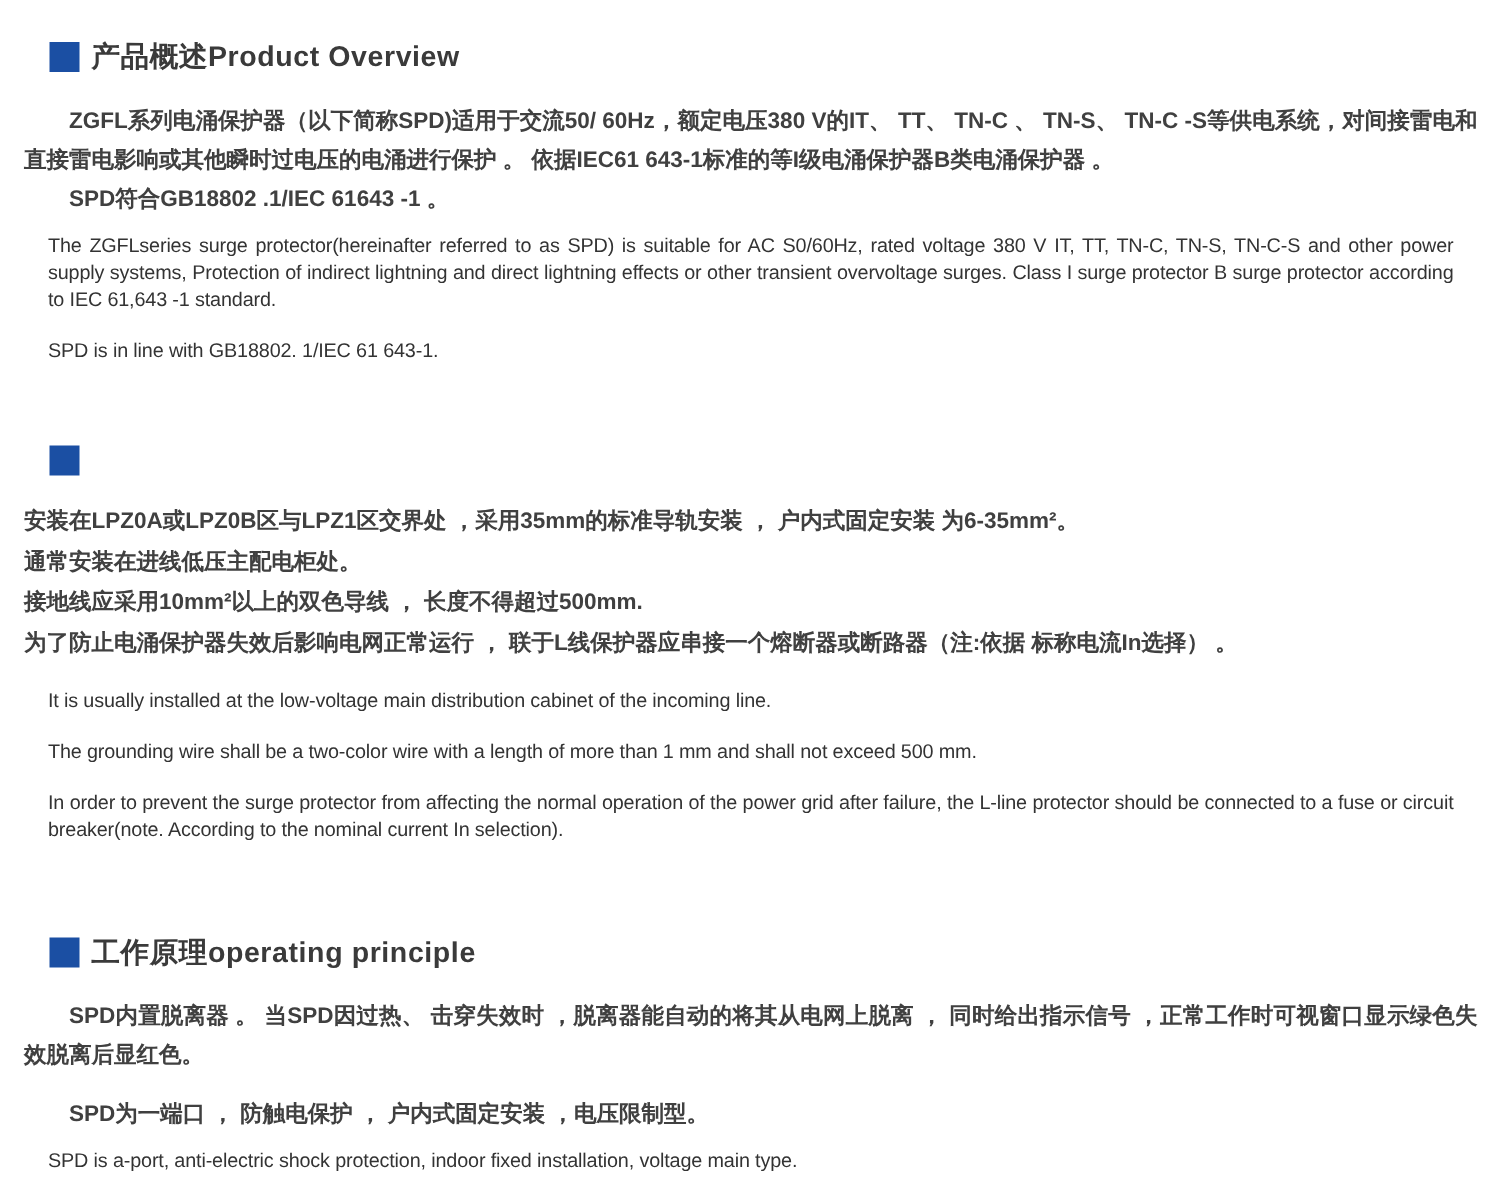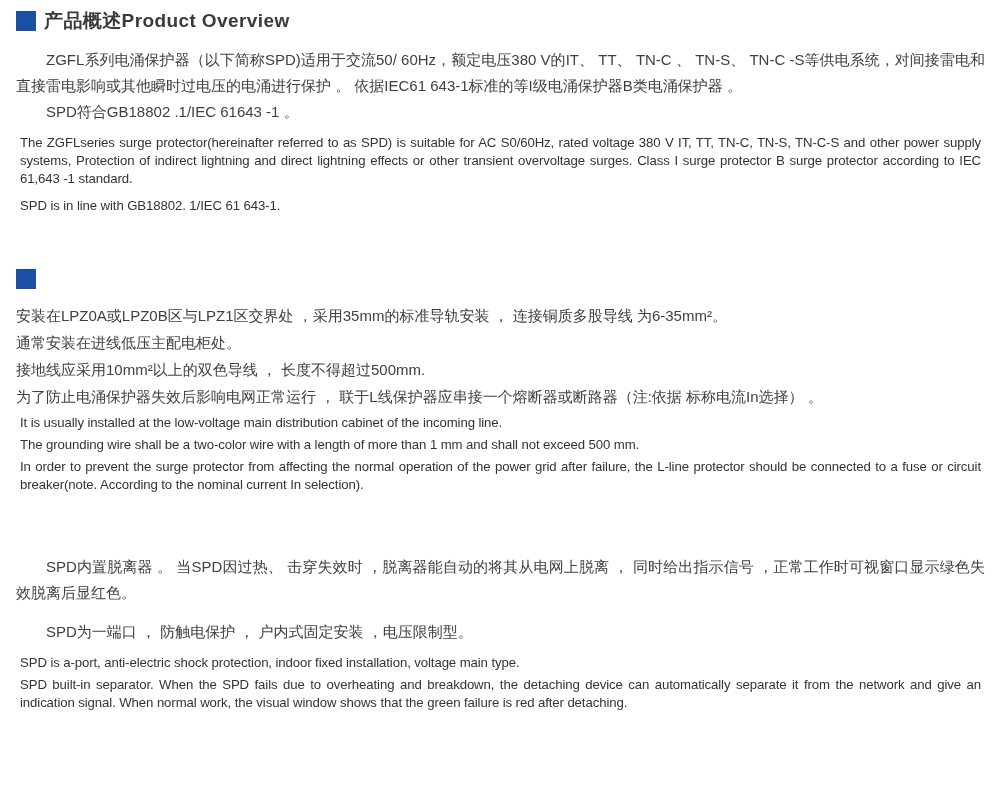--- a/index.html
+++ b/index.html
@@ -6,36 +6,36 @@
   body{
     width:1000px;height:795px;
     box-sizing:border-box;
     padding:8px 15px 0 16px;
     font-family:"Liberation Sans","DejaVu Sans",sans-serif;
     color:#3c3c3c;
     overflow:hidden;
   }
   .heading{
     display:flex;align-items:center;gap:8px;
-    margin:0;
+    margin:17px;
     font-size:19px;font-weight:600;color:#3a3a3a;
     letter-spacing:0.4px;
   }
   .bullet{
     width:20px;height:20px;flex:0 0 auto;display:inline-block;
     background:#1b4fa3;
   }
   .cn{
     font-size:15px;line-height:26px;color:#404040;
-    margin:0;text-align:justify;
+    margin:0;text-align:justify;font-weight:bold;
   }
   .indent{text-indent:2em;}
   .en{
     font-size:13.2px;line-height:18px;color:#333;
-    margin:4px;text-align:justify;
+    margin:16px;text-align:justify;
     letter-spacing:-0.1px;
   }
   .mt-cn{margin-top:13px;}
   .mt-en{margin-top:9px;}
   .sec2{margin-top:54px;}
   .sec3{margin-top:60px;}
   .cn-s2{line-height:27px;}
 </style>
 </head>
 <body>
@@ -48,27 +48,31 @@
   <p class="cn indent mt-cn">ZGFL系列电涌保护器（以下简称SPD)适用于交流50/ 60Hz，额定电压380 V的IT、 TT、 TN-C 、 TN-S、 TN-C -S等供电系统，对间接雷电和直接雷电影响或其他瞬时过电压的电涌进行保护 。 依据IEC61 643-1标准的等I级电涌保护器B类电涌保护器 。</p>
   <p class="cn indent">SPD符合GB18802 .1/IEC 61643 -1 。</p>
   <p class="en mt-en">The ZGFLseries surge protector(hereinafter referred to as SPD) is suitable for AC S0/60Hz, rated voltage 380 V IT, TT, TN-C, TN-S, TN-C-S and other power supply systems, Protection of indirect lightning and direct lightning effects or other transient overvoltage surges. Class I surge protector B surge protector according to IEC 61,643 -1 standard.</p>
   <p class="en mt-en">SPD is in line with GB18802. 1/IEC 61 643-1.</p>
 </section>
 
 <section class="sec2">
   <h2 class="heading">
     <span class="bullet" style="background: rgb(27, 79, 163);"></span>
   </h2>
-  <p class="cn cn-s2 mt-cn">安装在LPZ0A或LPZ0B区与LPZ1区交界处 ，采用35mm的标准导轨安装 ， 连接铜质多股导线 为6-35mm²。</p>
+  <p class="cn cn-s2 mt-cn">安装在LPZ0A或LPZ0B区与LPZ1区交界处 ，采用35mm的标准导轨安装 ， 户内式固定安装 为6-35mm²。</p>
   <p class="cn cn-s2">通常安装在进线低压主配电柜处。</p>
   <p class="cn cn-s2">接地线应采用10mm²以上的双色导线 ， 长度不得超过500mm.</p>
   <p class="cn cn-s2">为了防止电涌保护器失效后影响电网正常运行 ， 联于L线保护器应串接一个熔断器或断路器（注:依据 标称电流In选择） 。</p>
   <p class="en">It is usually installed at the low-voltage main distribution cabinet of the incoming line.</p>
   <p class="en">The grounding wire shall be a two-color wire with a length of more than 1 mm and shall not exceed 500 mm.</p>
   <p class="en">In order to prevent the surge protector from affecting the normal operation of the power grid after failure, the L-line protector should be connected to a fuse or circuit breaker(note. According to the nominal current In selection).</p>
 </section>
 
 <section class="sec3">
+  <h2 class="heading">
+    <span class="bullet" style="background: rgb(27, 79, 163);"></span>
+    <span>工作原理operating principle</span>
+  </h2>
   <p class="cn indent">SPD内置脱离器 。 当SPD因过热、 击穿失效时 ，脱离器能自动的将其从电网上脱离 ， 同时给出指示信号 ，正常工作时可视窗口显示绿色失效脱离后显红色。</p>
   <p class="cn indent mt-cn">SPD为一端口 ， 防触电保护 ， 户内式固定安装 ，电压限制型。</p>
   <p class="en mt-en">SPD is a-port, anti-electric shock protection, indoor fixed installation, voltage main type.</p>
   <p class="en">SPD built-in separator. When the SPD fails due to overheating and breakdown, the detaching device can automatically separate it from the network and give an indication signal. When normal work, the visual window shows that the green failure is red after detaching.</p>
 </section>
 
 </body></html>

